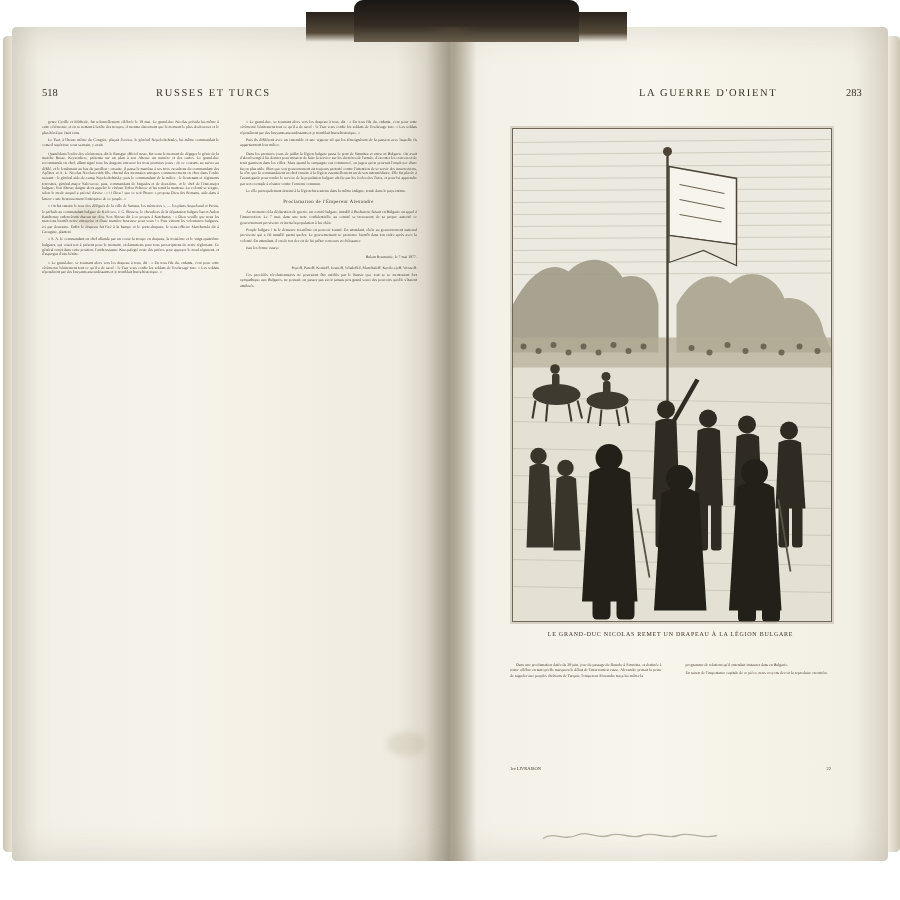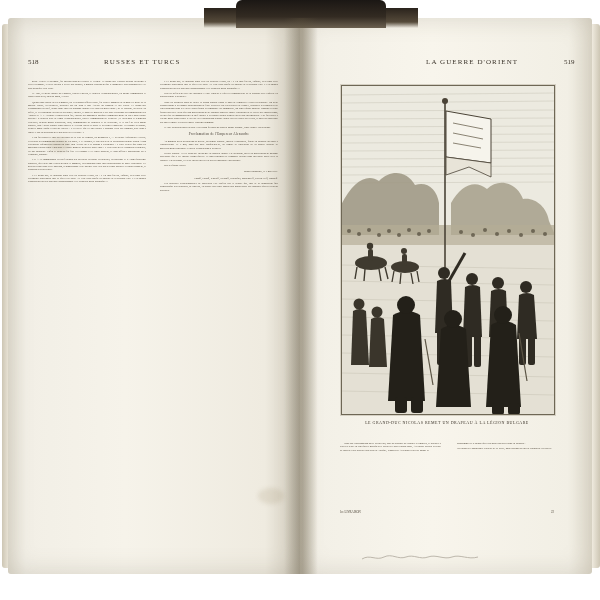--- a/index.html
+++ b/index.html
@@ -144,21 +144,21 @@
         <p class="ctr">Proclamation de l'Empereur Alexandre</p>
         <p>Au moment où la déclaration de guerre, un comité bulgare, installé à Bucharest, faisait en Bulgarie un appel à l'insurrection. Le 7 mai, dans une note confidentielle, au comité se trouvarent de sa propre autorité ce gouvernement provisoire et invita la population à lui obéir.</p>
         <p>Peuple bulgare ! ta le demeure toi-même en pouvoir tourné. En attendant, obéir au gouvernement national provisoire qui a été installé parmi queles. Le gouvernement se prononce bientôt dans ton ordre après avec la volonté. En attendant, il est de ton devoir de lui prêter concours et obéissance.</p>
         <p>Issu les forme essaye</p>
         <p class="sig">Bukan Roumanie, le 7 mai 1877.</p>
         <p class="sig">Popoff, Panoff, Kostieff, Iwanoff, Wladofkil, Manchaïeff, Kavilo-ejeff, Wossoff.</p>
         <p>Ces procédés révolutionnaires ne pouvaient être ratifiés par le Russie qui, tout se se montraient fort sympathique aux Bulgares, ne pouvait, en passer pas avoir jamais pris grand souci des pouvoirs qu'elle s'étaient attribués.</p>
       </div>
 
       <div class="hdr" style="left:418px;text-align:center;">LA GUERRE D'ORIENT</div>
-      <div class="folio" style="left:556px;">519</div>
+      <div class="folio" style="left:556px;">283</div>
 
       <div class="plate">
         <svg width="214" height="330" viewBox="0 0 214 330">
           <rect x="0" y="0" width="214" height="330" fill="#f2efe6"></rect>
 
           <rect x="0" y="0" width="214" height="150" fill="#eceae0"></rect>
           <g stroke="#8a8472" stroke-width="0.35" opacity="0.55">
             <line x1="0" y1="10" x2="214" y2="8"></line>
               <line x1="0" y1="18" x2="214" y2="16"></line>
             <line x1="0" y1="26" x2="214" y2="25"></line>

